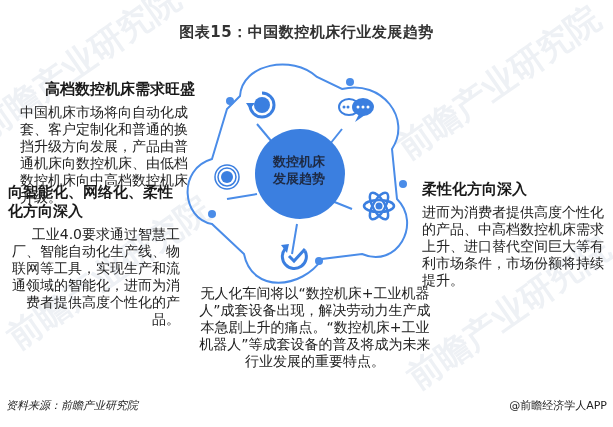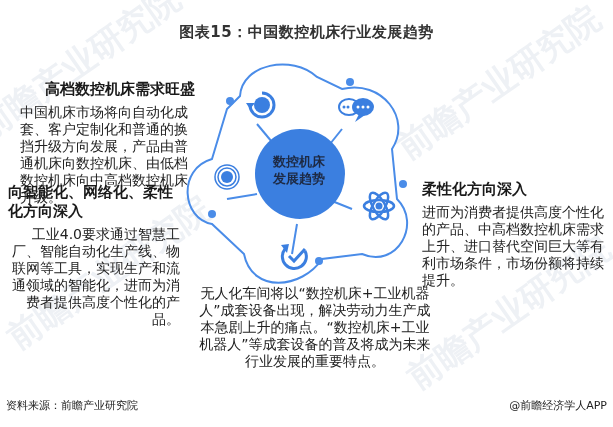--- a/index.html
+++ b/index.html
@@ -11,21 +11,21 @@
         transform:rotate(-35deg); white-space:nowrap; z-index:0; }
   .block { position:absolute; z-index:2; }
   .bh { font-size:15px; font-weight:bold; color:#1a1a1a; margin-bottom:5px; }
   .bt { font-size:14px; line-height:17px; color:#222; }
   .right { text-align:right; }
   .center { text-align:center; }
   .diagram { position:absolute; left:182px; top:49px; width:240px; height:245px; z-index:1; }
   .hub-label { position:absolute; left:0; top:0; width:100%; height:100%;
                display:flex; align-items:center; justify-content:center; text-align:center;
                font-size:13px; font-weight:bold; color:#1d2a44; line-height:17px; }
-  .footer-left { position:absolute; left:6px; top:398px; font-size:11px; color:#222; }
+  .footer-left { position:absolute; left:6px; top:398px; font-size:11px; color:#222;font-style:italic; }
   .footer-right { position:absolute; right:6px; top:398px; font-size:11px; color:#222; }
 </style>
 </head>
 <body>
 
 <div class="wm" style="left:-10px; top:250px;">前瞻产业研究院</div>
 <div class="wm" style="left:390px; top:290px;">前瞻产业研究院</div>
 <div class="wm" style="left:380px; top:60px;">前瞻产业研究院</div>
 <div class="wm" style="left:-40px; top:40px;">前瞻产业研究院</div>
 

